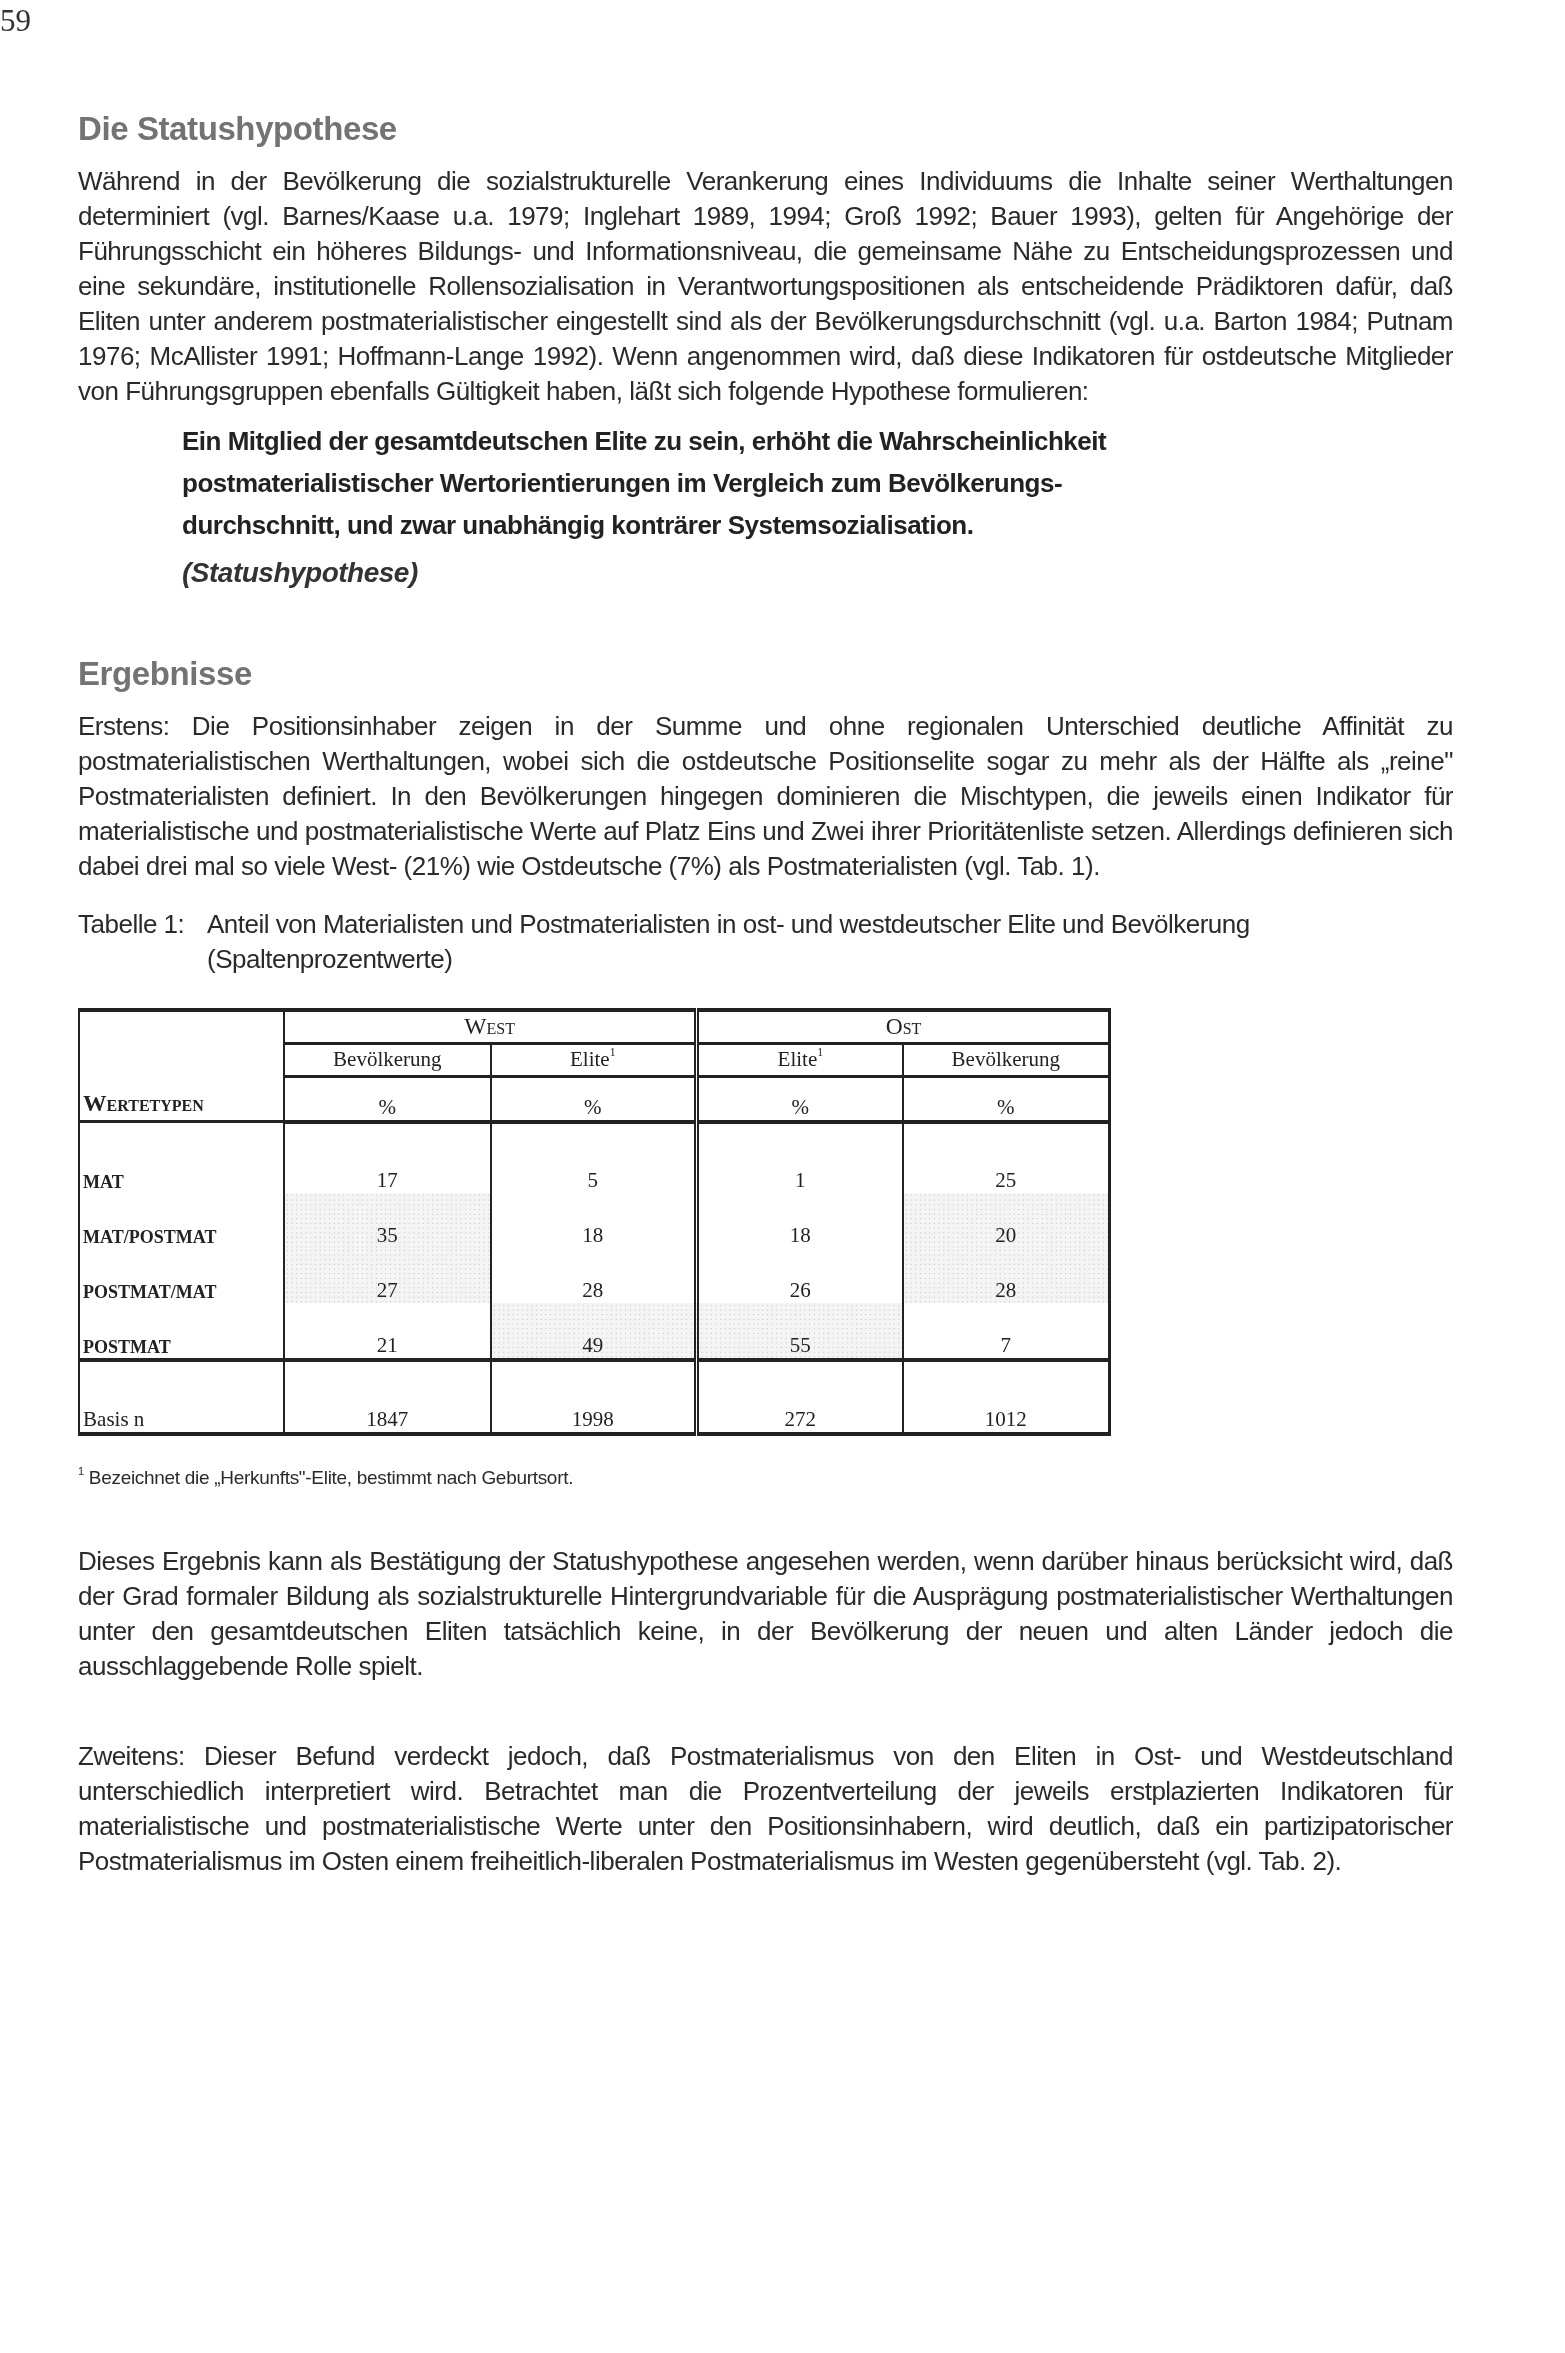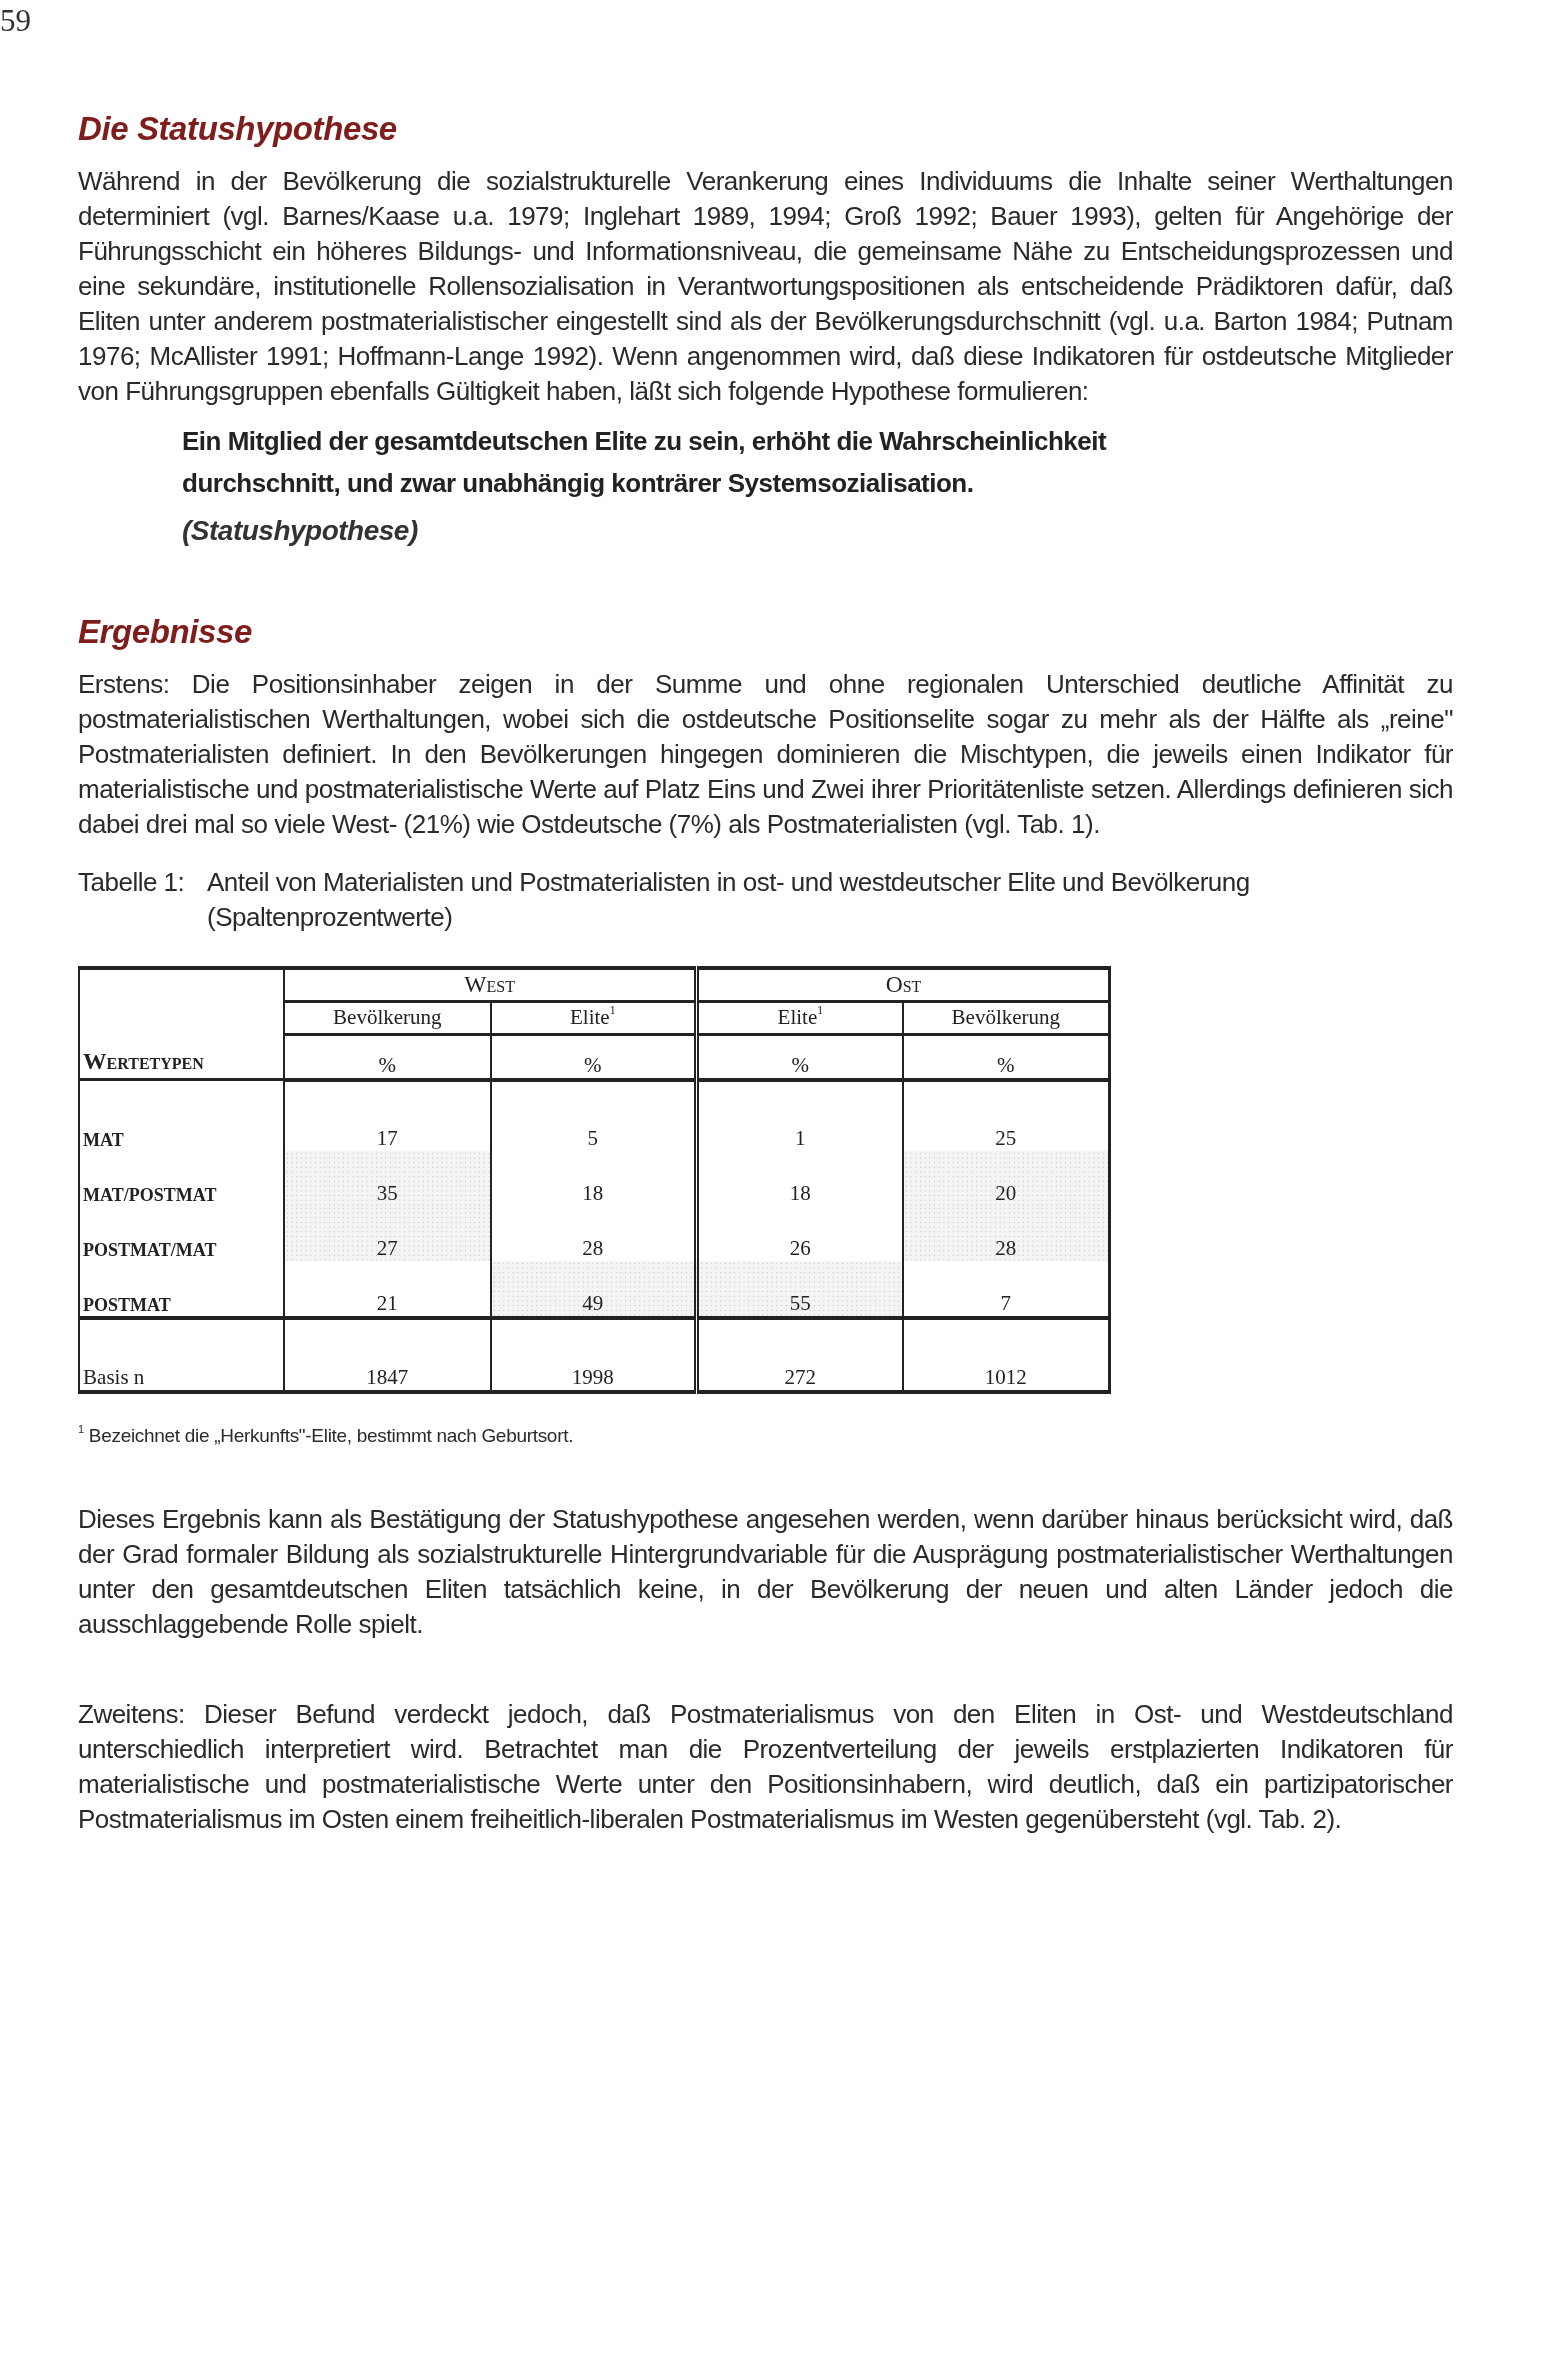--- a/index.html
+++ b/index.html
@@ -6,22 +6,22 @@
     body {
       width: 1566px; height: 2354px; position: relative; overflow: hidden;
       font-family: "Liberation Sans", sans-serif; color: #2a2a2a;
     }
     .page-number {
       position: absolute; top: 3.1px; left: 0; width: 1566px; text-align: left;
       font-family: "Liberation Serif", serif; font-size: 31px; color: #333;
     }
     .content { position: absolute; left: 78px; top: 110px; width: 1375px; }
     .section-heading {
-      font-style: italic; font-weight: bold; font-size: 33px;
-      margin: 0 0 15.7px 0; letter-spacing: -0.4px; color: #7f1d1d;
+      font-weight: bold; font-size: 33px;
+      margin: 0 0 15.7px 0; letter-spacing: -0.4px; color: #737373;
     }
     .para {
       font-size: 26px; line-height: 35px; text-align: justify; margin: 0;
       letter-spacing: -0.5px; text-align-last: left;
     }
     .hypothesis {
       margin: 11px 0 0 104px; width: 1205px;
       font-weight: bold; font-size: 26px; line-height: 42px; letter-spacing: -0.5px; color: #222;
     }
     .hypothesis-label { font-style: italic; font-weight: bold; font-size: 28px; margin-top: 6.3px; color: #333; }
@@ -64,20 +64,21 @@
 
 <div class="page-number">59</div>
 
 <div class="content">
 
   <h2 class="section-heading">Die Statushypothese</h2>
   <p class="para">Während in der Bevölkerung die sozialstrukturelle Verankerung eines Individuums die Inhalte seiner Werthaltungen determiniert (vgl. Barnes/Kaase u.a. 1979; Inglehart 1989, 1994; Groß 1992; Bauer 1993), gelten für Angehörige der Führungsschicht ein höheres Bildungs- und Informationsniveau, die gemeinsame Nähe zu Entscheidungsprozessen und eine sekundäre, institutionelle Rollensozialisation in Verantwortungspositionen als entscheidende Prädiktoren dafür, daß Eliten unter anderem postmaterialistischer eingestellt sind als der Bevölkerungsdurchschnitt (vgl. u.a. Barton 1984; Putnam 1976; McAllister 1991; Hoffmann-Lange 1992). Wenn angenommen wird, daß diese Indikatoren für ostdeutsche Mitglieder von Führungsgruppen ebenfalls Gültigkeit haben, läßt sich folgende Hypothese formulieren:</p>
 
   <div class="hypothesis">
     <div>Ein Mitglied der gesamtdeutschen Elite zu sein, erhöht die Wahrscheinlichkeit</div>
+    <div>postmaterialistischer Wertorientierungen im Vergleich zum Bevölkerungs-</div>
     <div>durchschnitt, und zwar unabhängig konträrer Systemsozialisation.</div>
     <div class="hypothesis-label">(Statushypothese)</div>
   </div>
 
   <div class="gap-lg"></div>
 
   <h2 class="section-heading">Ergebnisse</h2>
   <p class="para">Erstens: Die Positionsinhaber zeigen in der Summe und ohne regionalen Unterschied deutliche Affinität zu postmaterialistischen Werthaltungen, wobei sich die ostdeutsche Positionselite sogar zu mehr als der Hälfte als „reine" Postmaterialisten definiert. In den Bevölkerungen hingegen dominieren die Mischtypen, die jeweils einen Indikator für materialistische und postmaterialistische Werte auf Platz Eins und Zwei ihrer Prioritätenliste setzen. Allerdings definieren sich dabei drei mal so viele West- (21%) wie Ostdeutsche (7%) als Postmaterialisten (vgl. Tab. 1).</p>
 
   <div class="caption">

